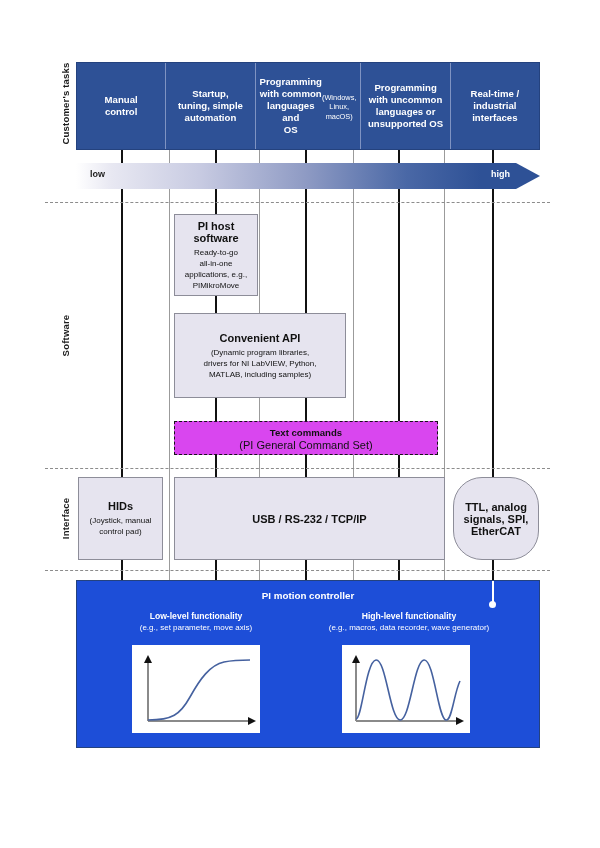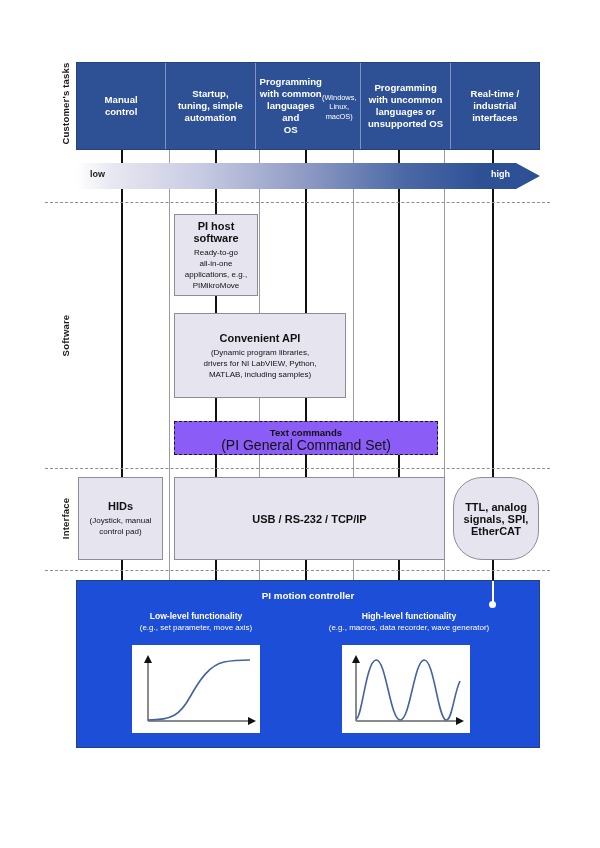--- a/index.html
+++ b/index.html
@@ -170,36 +170,36 @@
     font-weight: 400;
     color: #111111;
     line-height: 11px;
     margin-top: 3px;
   }
 
   
   .dashed-box {
     position: absolute;
     border: 1.6px dashed #161616;
-    background: #8b5cf6;
+    background: #d946ef;
     box-sizing: border-box;
     display: flex;
     flex-direction: column;
     align-items: center;
     justify-content: center;
     text-align: center;
   }
   .dashed-box .b-title {
     font-size: 9.6px;
     font-weight: 700;
     color: #111111;
     line-height: 12px;
   }
   .dashed-box .b-sub {
-    font-size: 14px;
+    font-size: 11px;
     color: #111111;
     line-height: 10px;
     margin-top: 1px;
   }
 
   
   .controller {
     position: absolute;
     left: 76px;
     top: 580px;

